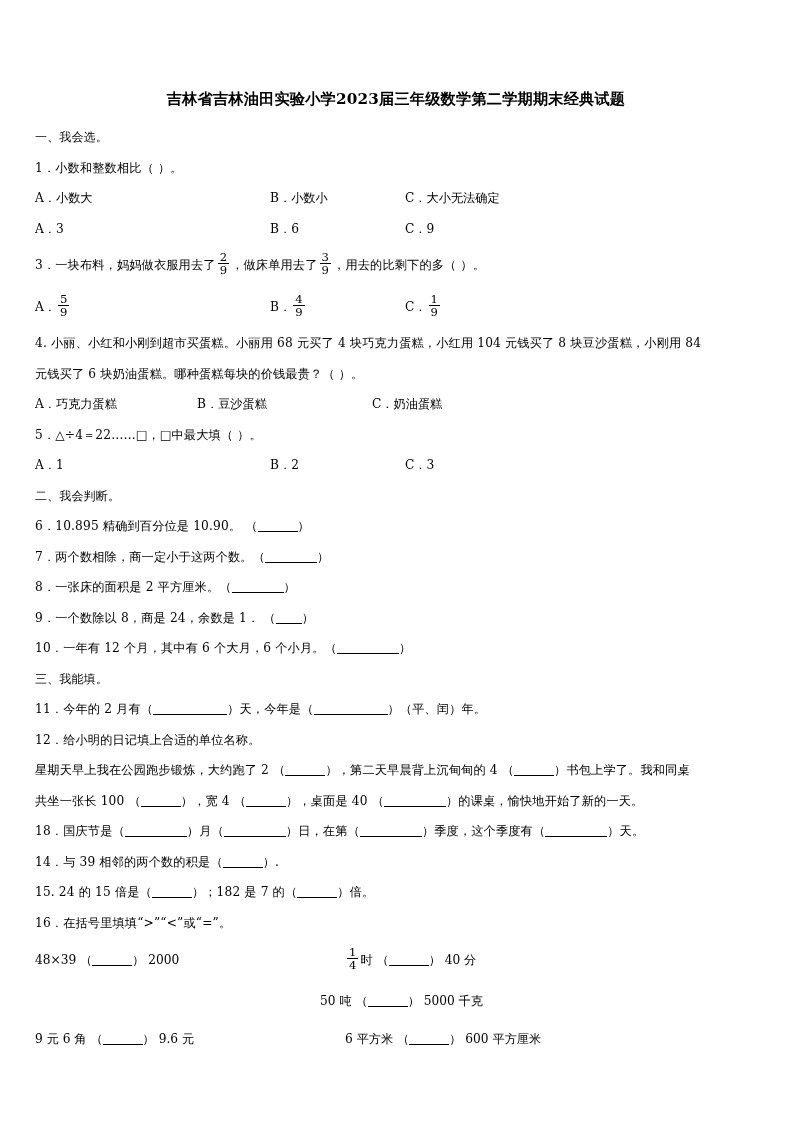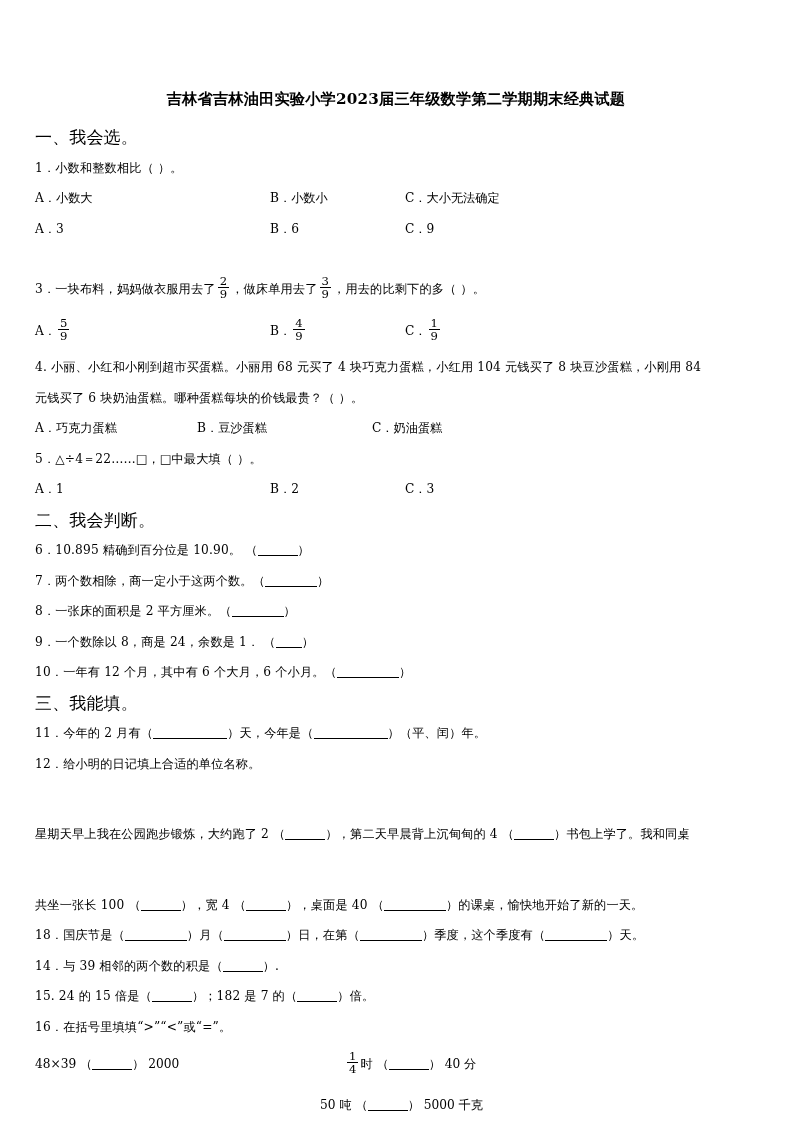--- a/index.html
+++ b/index.html
@@ -30,21 +30,21 @@
     margin: 16px 0 12px 0;
     white-space: nowrap;
   }
   .line {
     font-size: 12.2px;
     line-height: 30.5px;
     white-space: nowrap;
     letter-spacing: 0.15px;
   }
   .sect {
-    font-size: 17px;
+    font-size: 12px;
     line-height: 30.5px;
     letter-spacing: 0.15px;
   }
   
   .opts {
     font-size: 12.2px;
     line-height: 30.5px;
     position: relative;
     height: 30.5px;
     text-decoration: underline;
@@ -105,21 +105,20 @@
   .cmp-left  { position: absolute; left: 0px;   top: 0; white-space: nowrap; }
   .cmp-right { position: absolute; left: 275px; top: 0; white-space: nowrap; }
   .cmp-right.ind1 { left: 310px; }
   .cmp-right.ind2 { left: 285px; }
   .cmp-right.ind3 { left: 310px; }
   .para {
     font-size: 12.2px;
     line-height: 30.5px;
     letter-spacing: 0.15px;
     white-space: nowrap;
-    margin-top: 40px;
   }
 </style>
 </head>
 <body>
 
 <div class="page">
 
   <div class="doc-title">吉林省吉林油田实验小学2023届三年级数学第二学期期末经典试题</div>
 
   <div class="sect">一、我会选。</div>
@@ -130,21 +129,21 @@
     <span class="opt b">B．小数小</span>
     <span class="opt c">C．大小无法确定</span>
   </div>
 
   <div class="opts">
     <span class="opt a">A．3</span>
     <span class="opt b">B．6</span>
     <span class="opt c">C．9</span>
   </div>
 
-  <div class="line" style="line-height:42px;margin-top:24px;">
+  <div class="line" style="line-height:42px;">
     <span>3．一块布料，妈妈做衣服用去了</span><span class="frac"><span class="num">2</span><span class="den">9</span></span><span>，做床单用去了</span><span class="frac"><span class="num">3</span><span class="den">9</span></span><span>，用去的比剩下的多（      ）。</span>
   </div>
   <div class="opts tall">
     <span class="opt a"><span>A．</span><span class="frac"><span class="num">5</span><span class="den">9</span></span></span>
     <span class="opt b"><span>B．</span><span class="frac"><span class="num">4</span><span class="den">9</span></span></span>
     <span class="opt c"><span>C．</span><span class="frac"><span class="num">1</span><span class="den">9</span></span></span>
   </div>
 
   <div class="line">4. 小丽、小红和小刚到超市买蛋糕。小丽用 68 元买了 4 块巧克力蛋糕，小红用 104 元钱买了 8 块豆沙蛋糕，小刚用 84</div>
   <div class="line">元钱买了 6 块奶油蛋糕。哪种蛋糕每块的价钱最贵？（      ）。</div>

